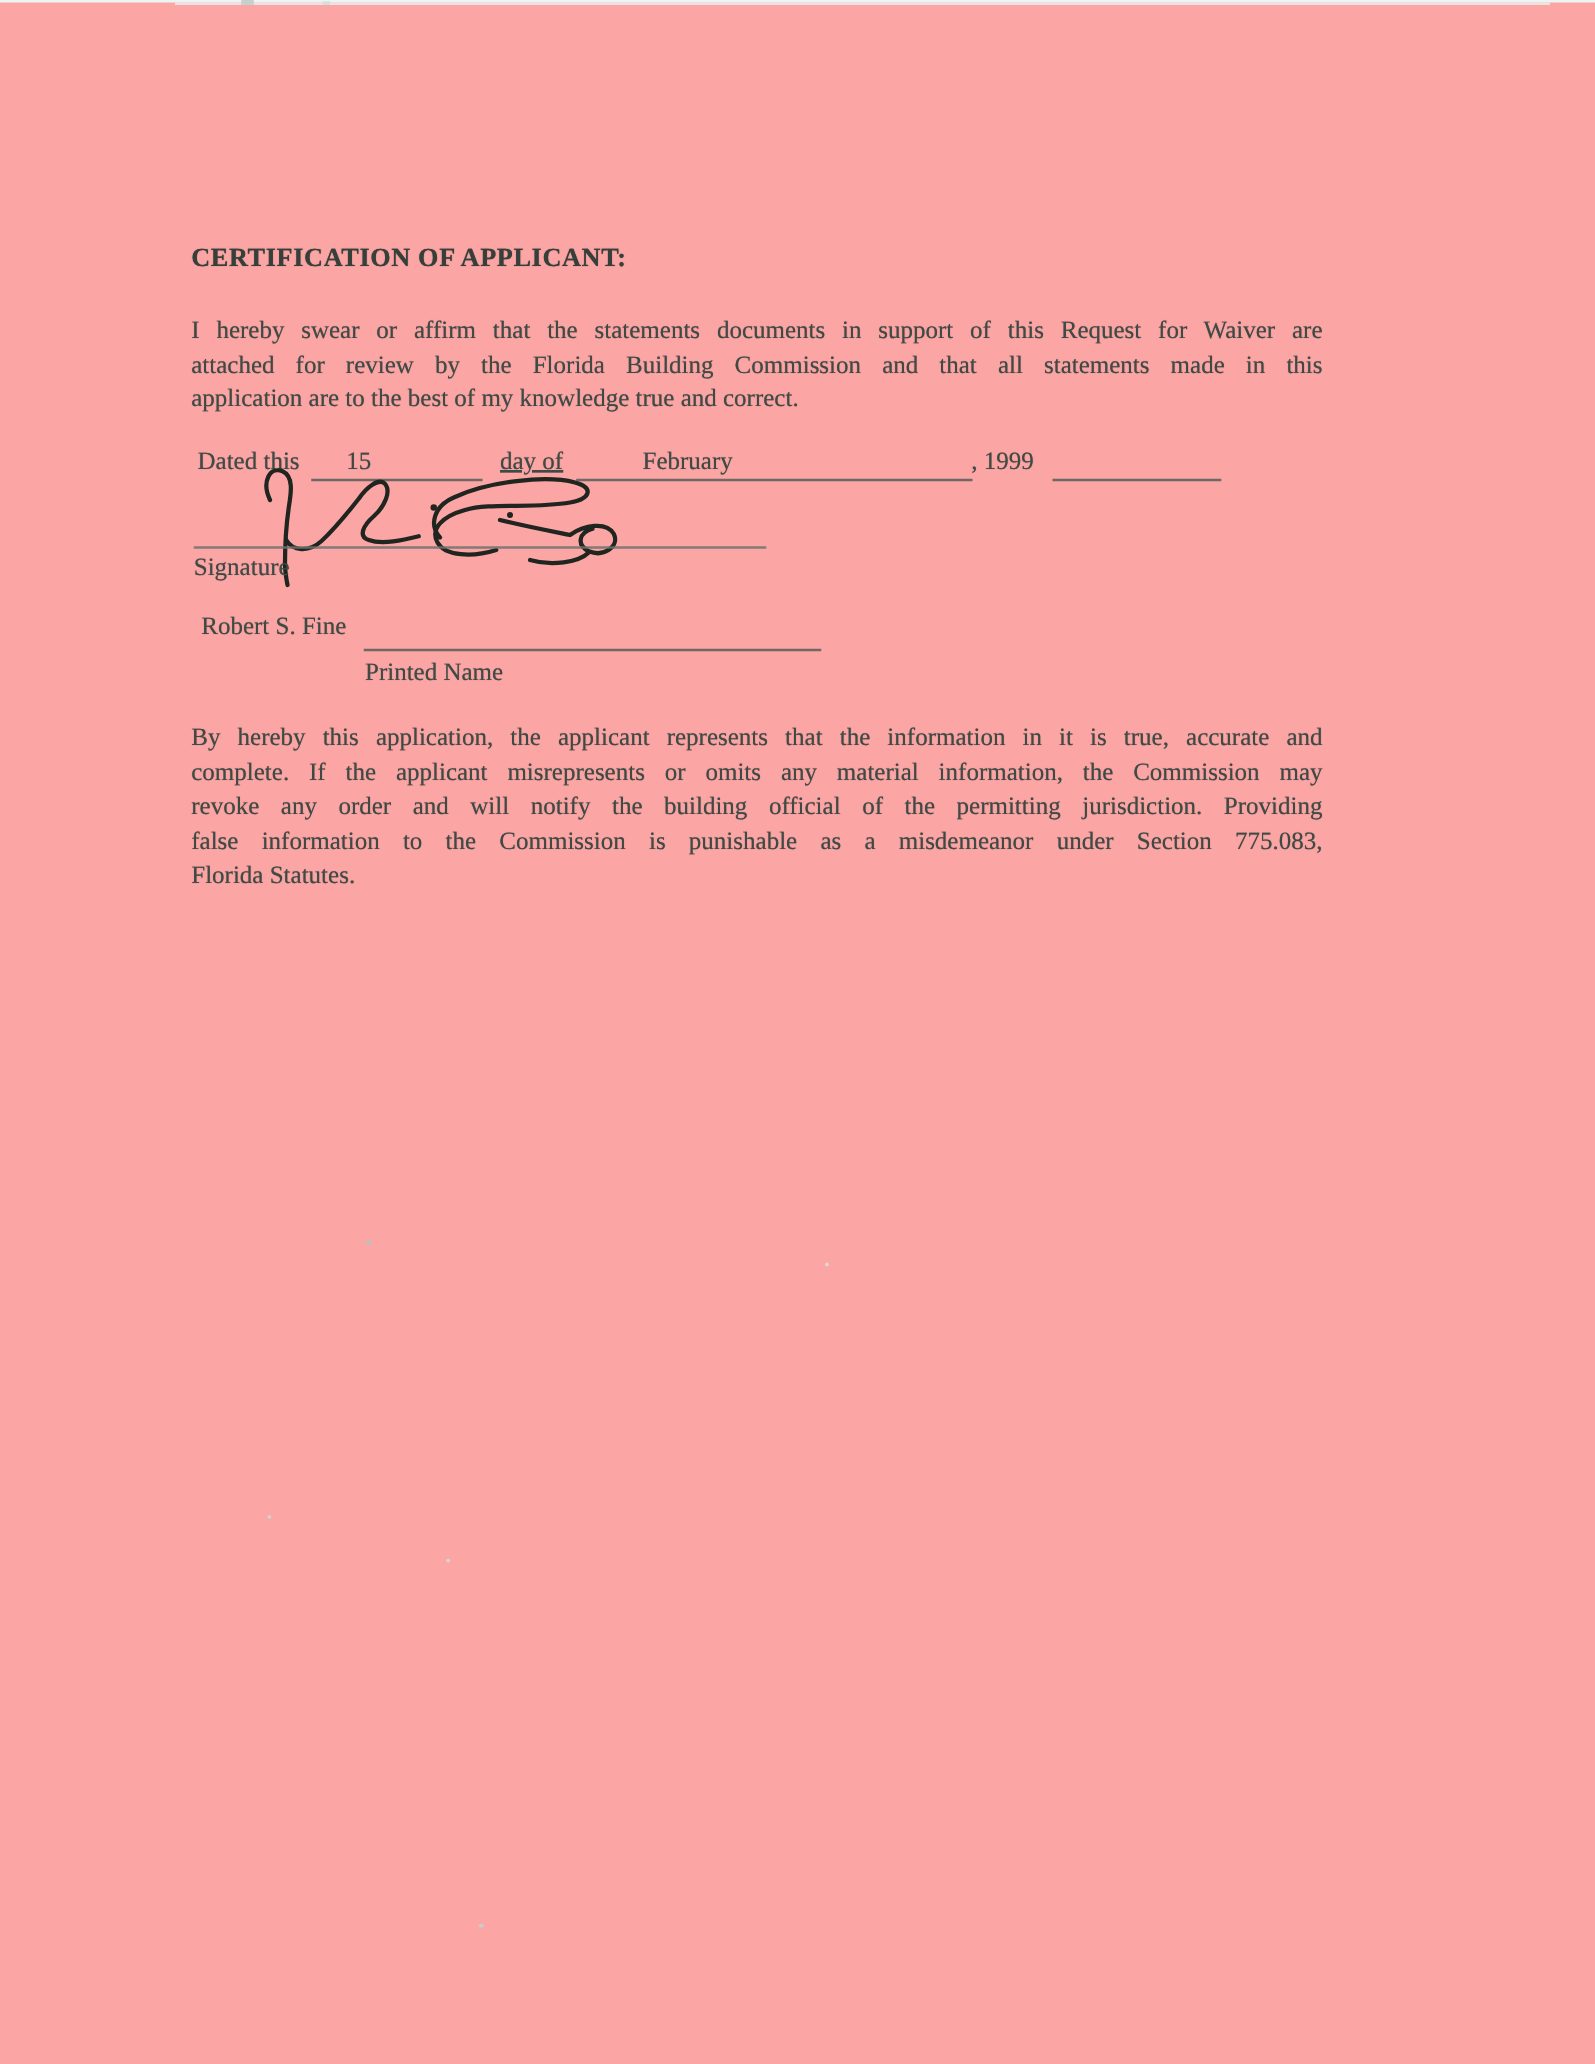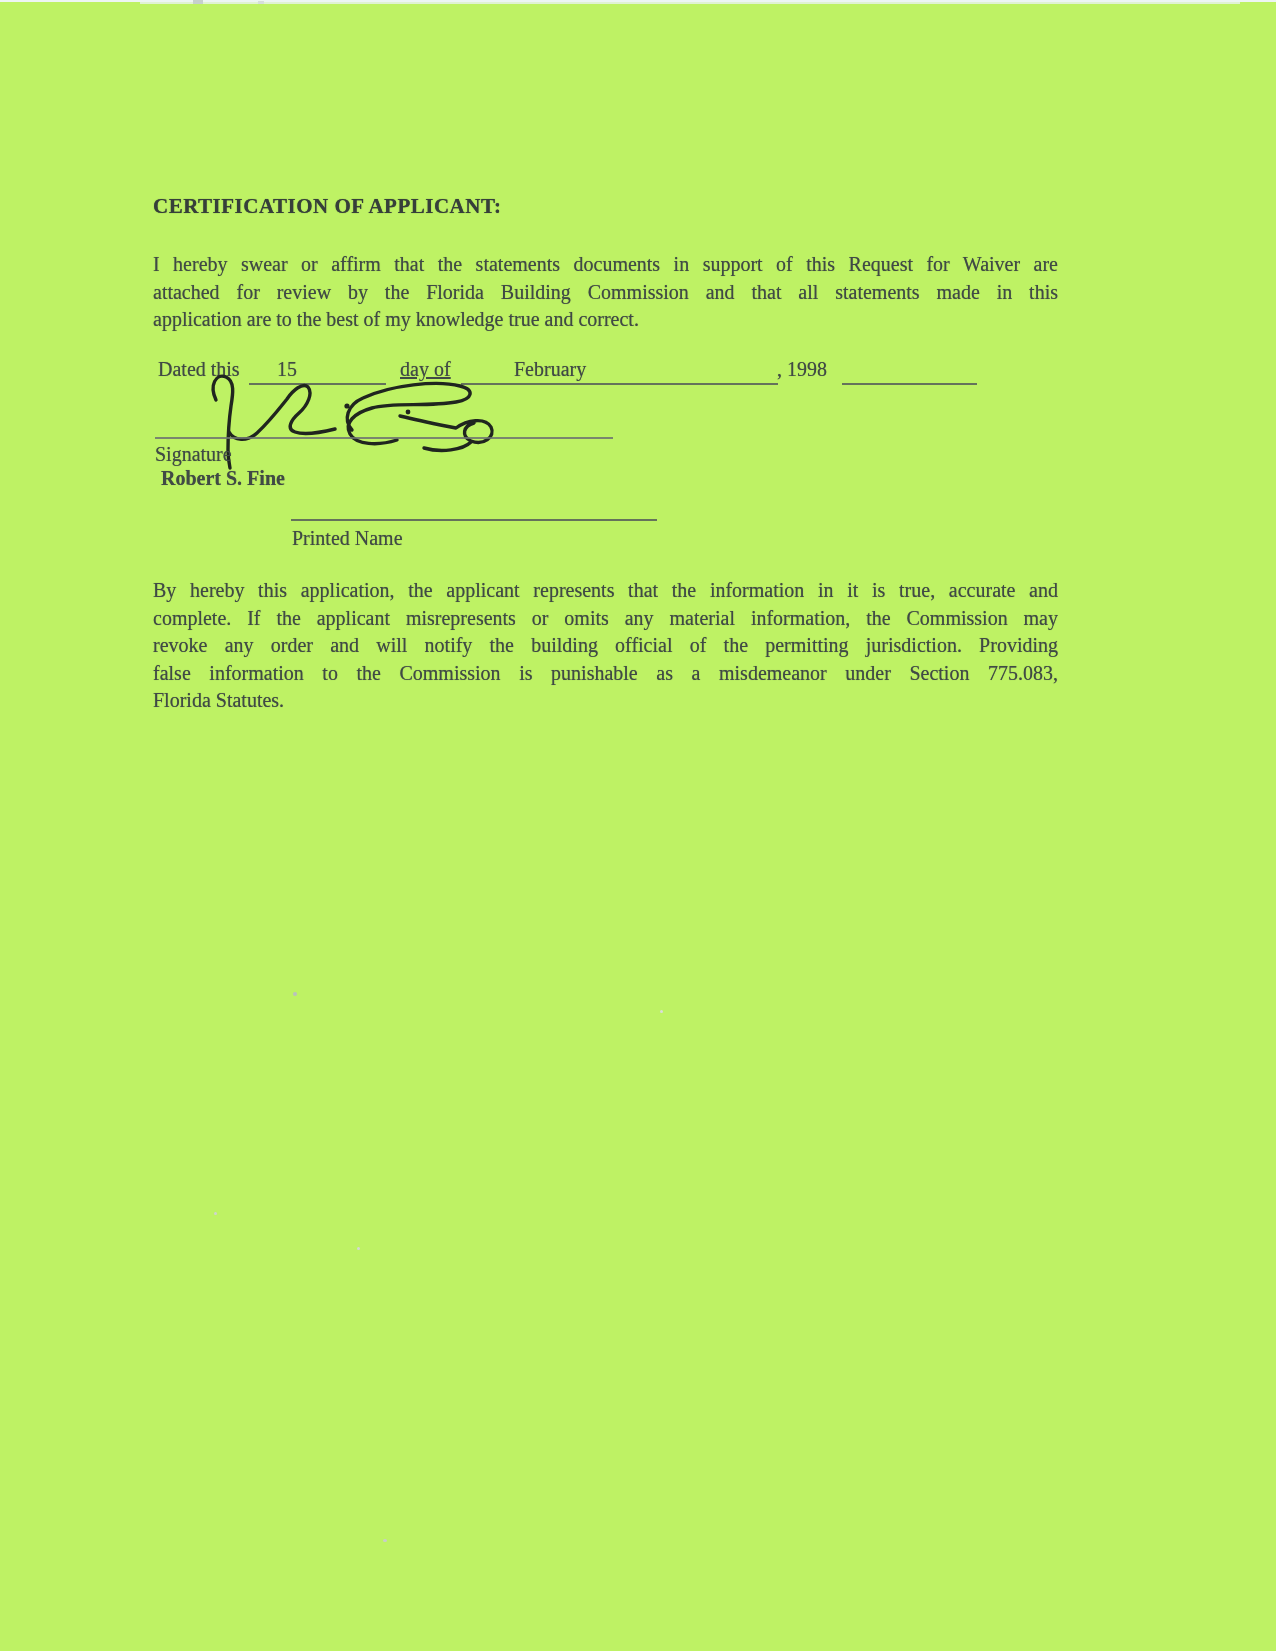--- a/index.html
+++ b/index.html
@@ -1,21 +1,21 @@
 <!DOCTYPE html>
 <html><head>
 <meta charset="utf-8">
 <style>
   html, body { margin: 0; padding: 0; }
   body { background: #ffffff; }
   .page {
     position: relative;
     width: 1276px;
     height: 1651px;
-    background: #bef264;
+    background: #fca5a5;
     overflow: hidden;
     font-family: "Liberation Serif", serif;
     color: #404a45;
   }
   .txt {
     position: absolute;
     font-size: 20px;
     line-height: 27.5px;
     color: #404a45;
     text-shadow: 0 0 0.7px rgba(58,68,63,0.65);
@@ -77,21 +77,21 @@
     <div class="jline">attached for review by the Florida Building Commission and that all statements made in this</div>
     <div class="jlast">application are to the best of my knowledge true and correct.</div>
   </div>
 
   <div class="txt" style="left:158px; top:356px;">Dated this</div>
   <div class="rule" style="left:249px; top:383px; width:137px;"></div>
   <div class="txt" style="left:277px; top:356px;text-align:right;">15</div>
   <div class="txt" style="left:400px; top:356px;text-decoration:underline;">day of</div>
   <div class="rule" style="left:461px; top:383px; width:317px;"></div>
   <div class="txt" style="left:514px; top:356px;">February</div>
-  <div class="txt" style="left:777px; top:356px;">, 1998</div>
+  <div class="txt" style="left:777px; top:356px;">, 1999</div>
   <div class="rule" style="left:842px; top:383px; width:135px;"></div>
 
   <svg class="sig-svg" viewBox="190 358 330 120">
     <g fill="none" stroke="#20251f" stroke-width="3.4" stroke-linecap="round" stroke-linejoin="round">
 
       <path d="M 216,400 C 209,385 216,373 226,377 C 235,381 233,394 231,406 C 229,420 228,438 228,450 C 228,458 229,463 230,468"></path>
 
       <path d="M 229,432 C 234,441 247,442 257,433 C 269,422 279,409 287,399 C 293,390 303,382 308,387 C 313,393 308,405 299,413 C 291,420 286,429 295,432 C 306,436 323,432 335,429"></path>
 
       <circle cx="347" cy="406" r="2.6" fill="#20251f" stroke="none"></circle>
@@ -100,21 +100,21 @@
       <path d="M 352,430 C 343,420 347,405 363,398 C 391,385 437,380 460,386 C 475,390 473,399 456,402 C 428,407 392,402 372,408 C 354,413 344,423 350,434 C 356,445 378,446 397,440"></path>
 
       <path d="M 400,416 C 420,421 441,425 456,428 C 467,420 485,417 491,427 C 496,437 483,446 471,441 C 461,436 463,426 474,423"></path>
       <path d="M 471,442 C 463,450 441,453 424,448"></path>
     </g>
   </svg>
 
   <div class="rule light" style="left:155px; top:437px; width:458px;"></div>
   <div class="txt" style="left:155px; top:441px;">Signature</div>
 
-  <div class="txt" style="left:161px; top:465px;font-weight:bold;">Robert S. Fine</div>
+  <div class="txt" style="left:161px; top:488px;">Robert S. Fine</div>
   <div class="rule" style="left:291px; top:519px; width:366px;"></div>
   <div class="txt" style="left:292px; top:525px;">Printed Name</div>
 
   <div class="para" id="closing-para">
     <div class="jline">By hereby this application, the applicant represents that the information in it is true, accurate and</div>
     <div class="jline">complete. If the applicant misrepresents or omits any material information, the Commission may</div>
     <div class="jline">revoke any order and will notify the building official of the permitting jurisdiction. Providing</div>
     <div class="jline">false information to the Commission is punishable as a misdemeanor under Section 775.083,</div>
     <div class="jlast">Florida Statutes.</div>
   </div>

